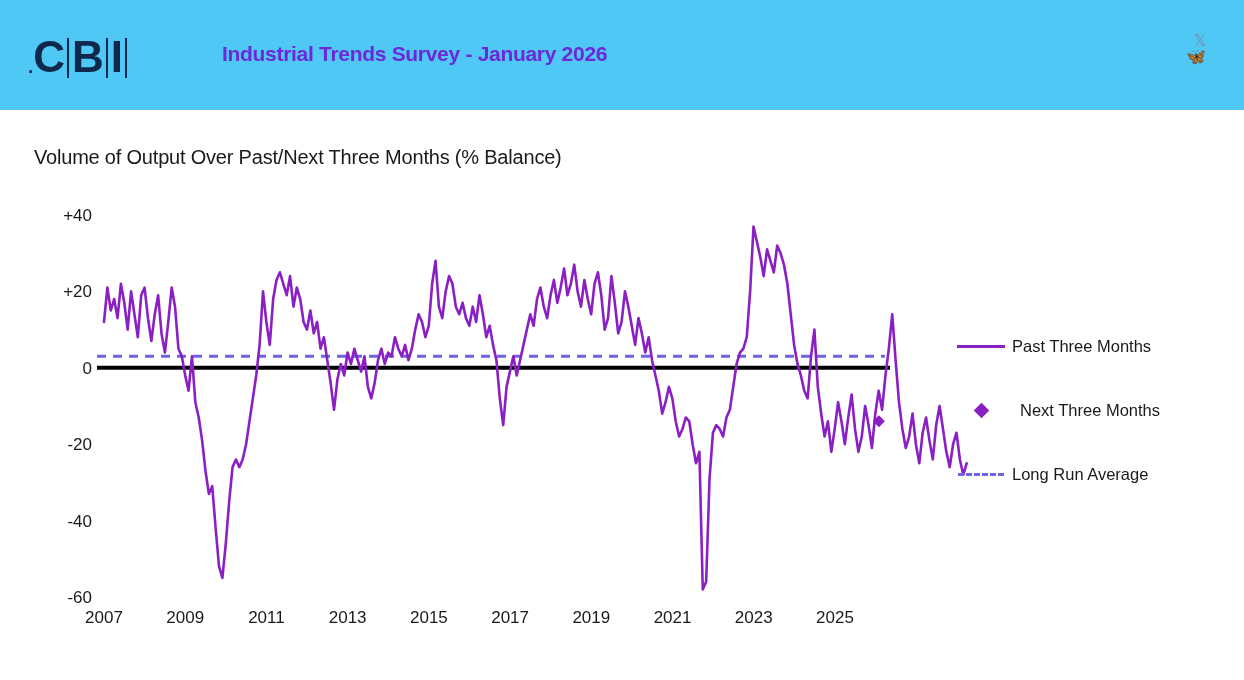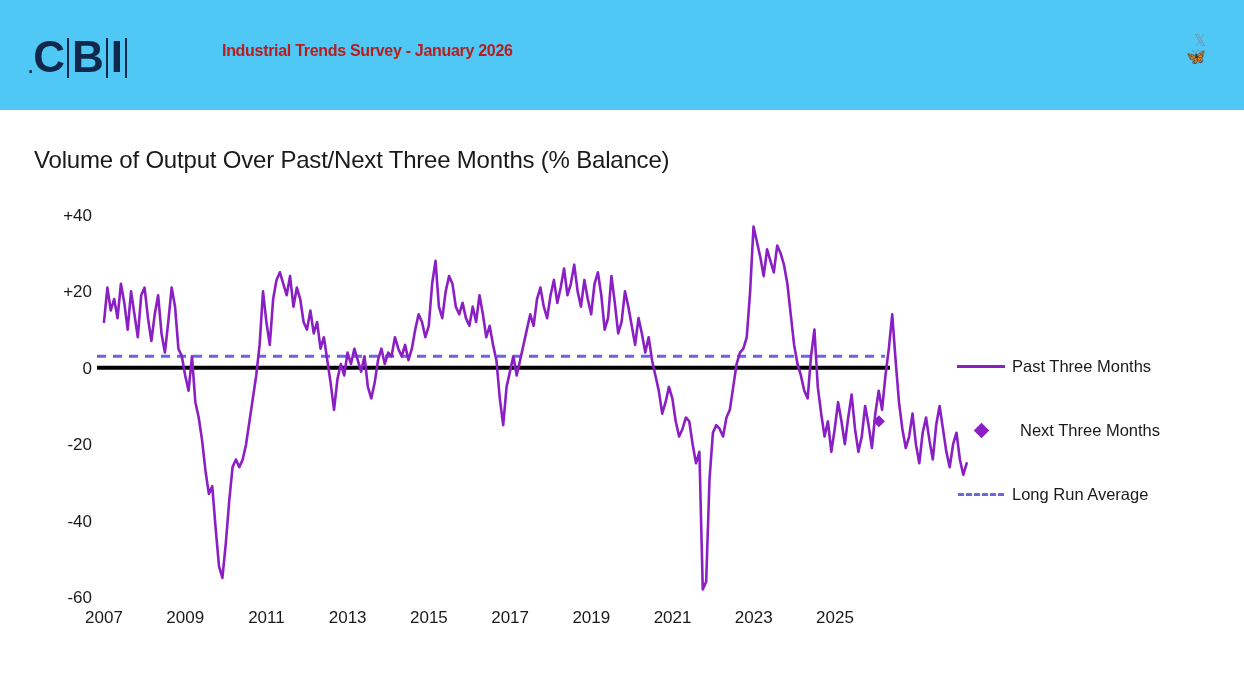--- a/index.html
+++ b/index.html
@@ -53,22 +53,22 @@
   }
   #brand-logo .lg-bar.thin {
     width: 2px;
     margin: 0 3px;
   }
   #brand-logo .lg-letter { display: inline-block; }
 
   #header-title {
     position: absolute;
     left: 222px; top: 42px;
-    color: #b91c1c;
-    font-size: 16px;
+    color: #6d28d9;
+    font-size: 21px;
     font-weight: bold;
     letter-spacing: -0.3px;
     white-space: nowrap;
   }
 
   #social-block {
     position: absolute;
     right: 38px; top: 34px;
     text-align: right;
     color: #1B2A56;
@@ -92,21 +92,21 @@
     color: #10284B;
     font-size: 16px;
     font-family: "DejaVu Sans", sans-serif;
     line-height: 1;
   }
 
   
   #chart-title {
     position: absolute;
     left: 34px; top: 146px;
-    font-size: 24px;
+    font-size: 20px;
     color: #1a1a1a;
     letter-spacing: -0.2px;
     white-space: nowrap;
   }
 
   #plot-wrap {
     position: absolute;
     left: 0; top: 0;
     width: 1244px;
     height: 536px;
@@ -120,21 +120,21 @@
     font-size: 17px;
     fill: #1a1a1a;
     font-family: "Liberation Sans", sans-serif;
   }
   .ytick { text-anchor: end; }
   .xtick { text-anchor: middle; }
 
   
   #legend {
     position: absolute;
-    left: 952px; top: 334px;
+    left: 952px; top: 314px;
     width: 280px;
   }
   .legend-item {
     display: flex;
     align-items: center;
     height: 64px;
     font-size: 16.5px;
     color: #1a1a1a;
     white-space: nowrap;
   }

